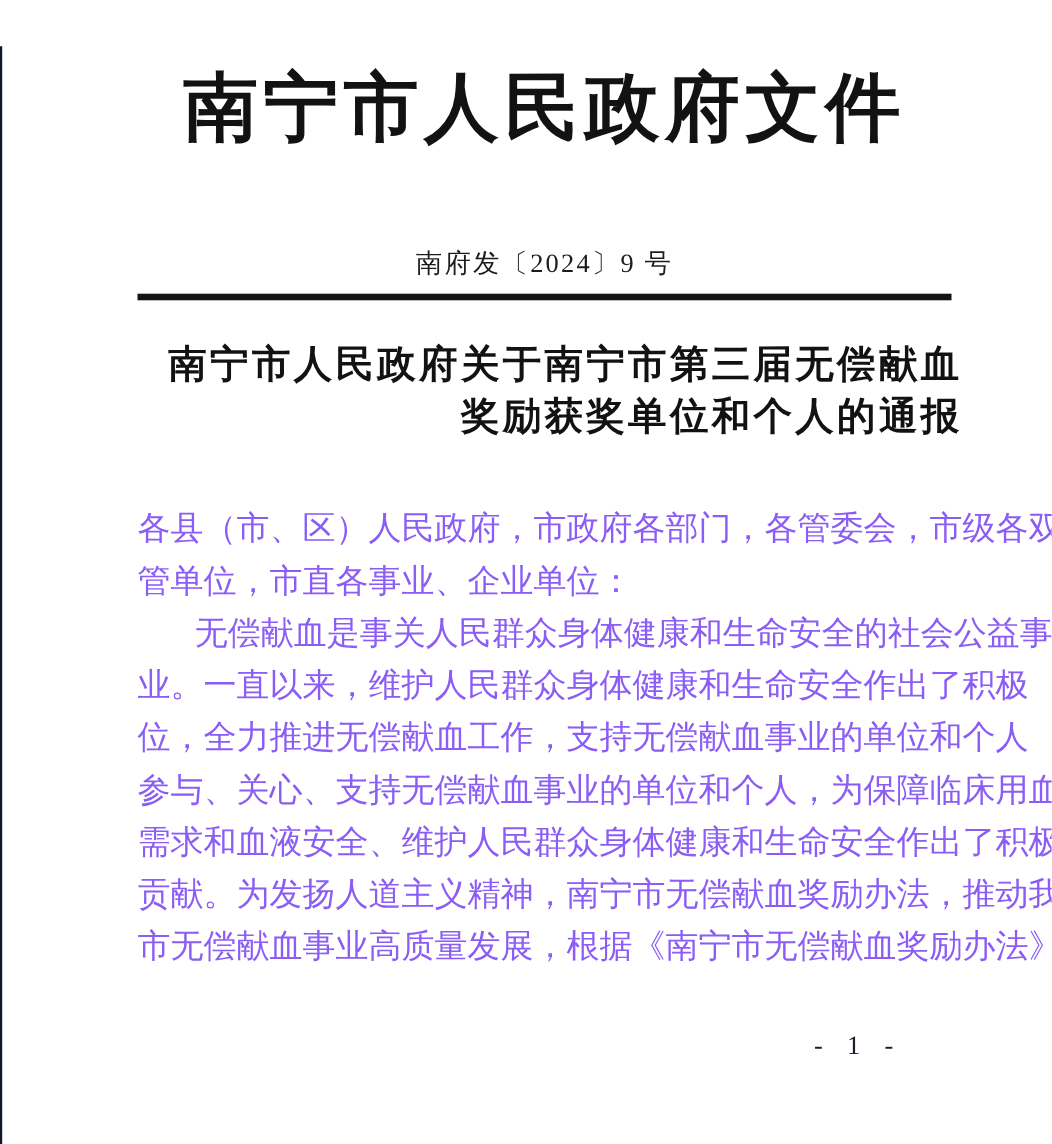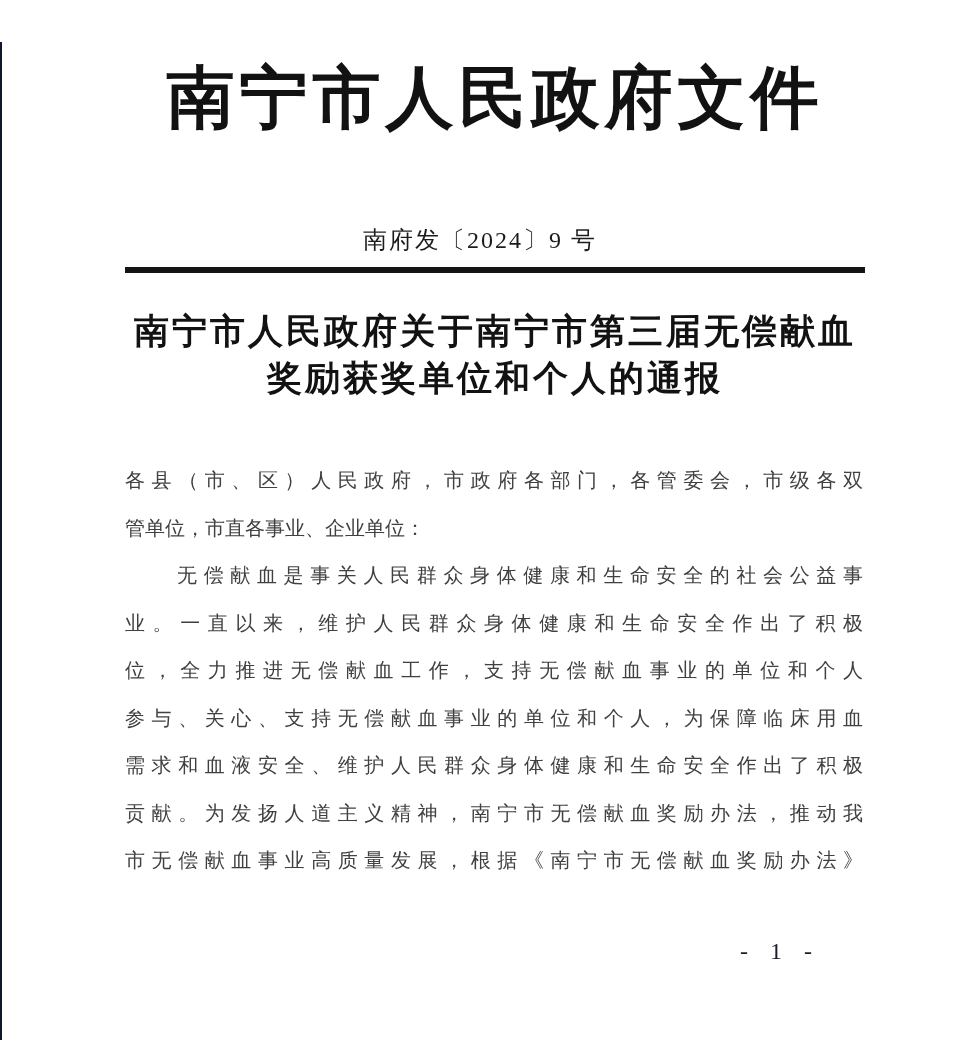--- a/index.html
+++ b/index.html
@@ -32,55 +32,55 @@
     font-size: 68px;
     line-height: 80px;
     font-weight: bold;
     letter-spacing: 5px;
     color: #121212;
     white-space: nowrap;
   }
   .doc-number {
     position: absolute;
     top: 180px;
-    left: 108px;
+    left: 123px;
     width: 740px;
     text-align: center;
     font-size: 24px;
     line-height: 36px;
     letter-spacing: 2px;
     color: #1c1c1c;
   }
   .header-rule {
     position: absolute;
     top: 225px;
     left: 123px;
     width: 740px;
     height: 6px;
     background: #141414;
   }
   .notice-heading {
     position: absolute;
     top: 266px;
     left: 113px;
     width: 760px;
-    text-align: center;
+    text-align: right;
     font-size: 35px;
     line-height: 47px;
     font-weight: bold;
     letter-spacing: 3px;
     color: #121212;
   }
   .body-text {
     position: absolute;
     top: 415px;
     left: 123px;
     width: 738px;
-    font-size: 20px;
-    color: #404040;
+    font-size: 30px;
+    color: #8b5cf6;
   }
   .body-line {
     height: 47.5px;
     line-height: 47.5px;
     text-align: justify;
     text-align-last: justify;
     white-space: nowrap;
   }
   .body-line.no-stretch {
     text-align-last: left;

